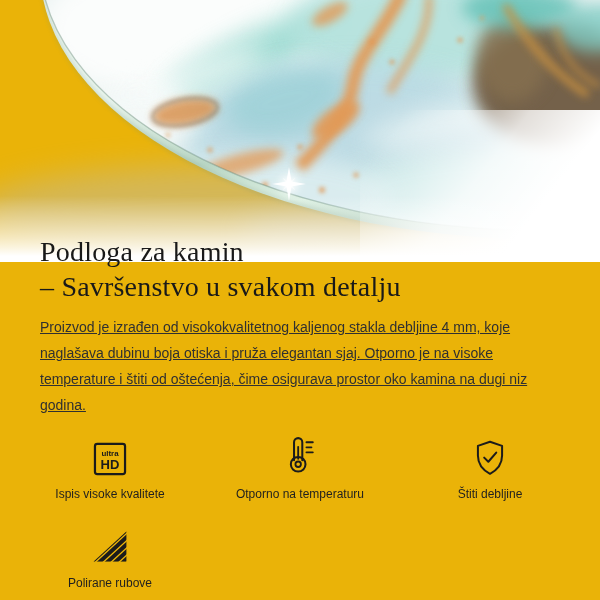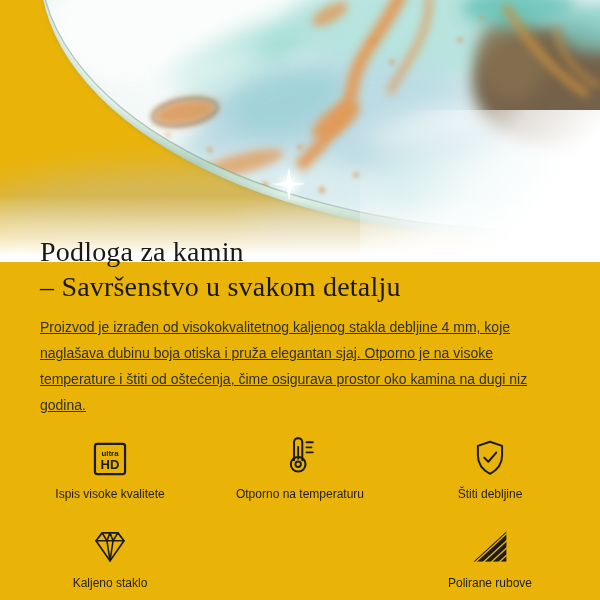--- a/index.html
+++ b/index.html
@@ -164,31 +164,20 @@
               <path d="M24 4.5 L38.5 9.5 V21 C38.5 32.5 31.5 39 24 43 C16.5 39 9.5 32.5 9.5 21 V9.5 Z" stroke-width="2.4"></path>
               <path d="M17 23.5 L22 28.5 L31.5 17.5" stroke-width="2.4"></path>
             </svg>
           </div>
           <div class="feature-label">Štiti debljine</div>
         </div>
 
       </div>
       <div class="feature-row">
 
-        <div class="feature">
-          <div class="icon-box">
-            <svg width="42" height="42" viewBox="0 0 48 48" class="ico">
-              <path d="M15 9 H33 L40 18 L24 41 L8 18 Z" stroke-width="2"></path>
-              <path d="M8 18 H40" stroke-width="1.8"></path>
-              <path d="M15 9 L20.5 18 L24 9 L27.5 18 L33 9" stroke-width="1.8"></path>
-              <path d="M20.5 18 L24 41 M27.5 18 L24 41" stroke-width="1.8"></path>
-            </svg>
-          </div>
-          <div class="feature-label">Kaljeno staklo</div>
-        </div>
 
         <div class="feature">
           <div class="icon-box">
             <svg width="42" height="42" viewBox="0 0 48 48">
               <defs>
                   <clipPath id="rampClip">
                     <path d="M5 42 L43 42 L43 7 Z"></path>
                   </clipPath>
                 </defs>
               <g clip-path="url(#rampClip)" stroke="#1b1b1b" stroke-width="4.5">

